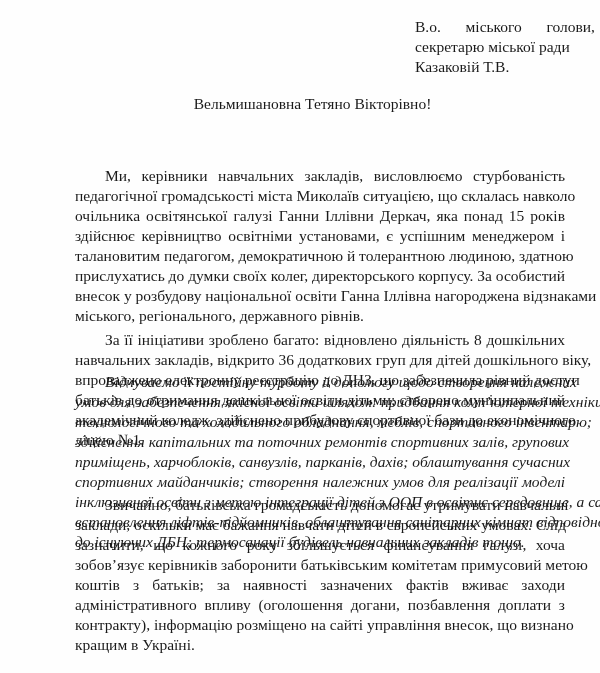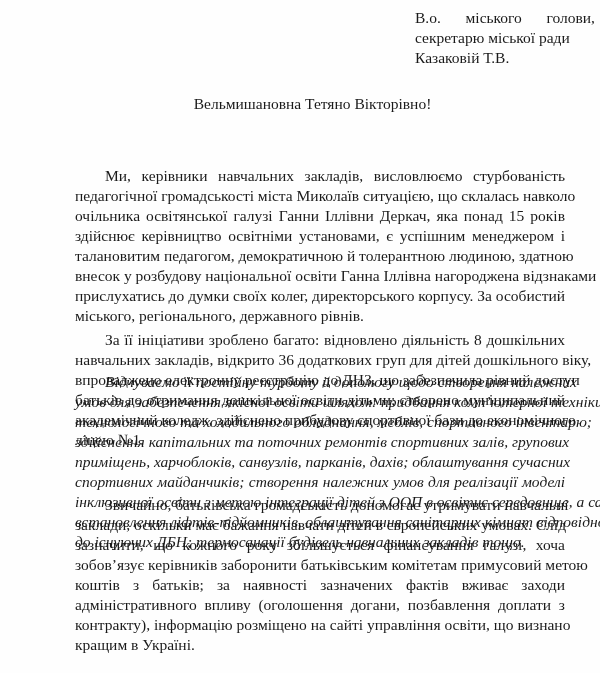--- a/index.html
+++ b/index.html
@@ -1,21 +1,21 @@
 <!DOCTYPE html>
 <html><head>
 <meta charset="utf-8">
 <style>
   html, body { margin: 0; padding: 0; background: #ffffff; }
   body { width: 600px; height: 673px; overflow: hidden; position: relative;
          font-family: "Liberation Serif", "DejaVu Serif", serif; color: #1a1a1a; }
   .page { position: absolute; left: 0; top: 0; width: 600px; height: 673px; background: #fefefe; }
   .addressee { position: absolute; left: 415px; top: 8px; width: 180px; font-size: 15.5px; line-height: 20px; }
   .addressee .line { display: block; white-space: nowrap; }
-  .addressee .line.just { text-align: justify; text-align-last: justify; }
+  .addressee .line.just { text-align: justify; text-align-last: justify; margin-top: 9px; }
   .greeting { position: absolute; left: 0; width: 600px; top: 94px; text-align: center; font-size: 15.5px; line-height: 20px; padding-left: 25px; box-sizing: border-box; }
   .body { position: absolute; left: 75px; width: 490px; font-size: 15.5px; }
   .ln { display: block; height: 20px; line-height: 20px; white-space: nowrap; text-align: justify; text-align-last: justify; }
   .ln.first { padding-left: 30px; }
   .ln.last { text-align-last: left; }
 </style>
 </head>
 <body>
 
 <div class="page" data-name="letter-page">
@@ -28,22 +28,22 @@
 
   <div class="greeting" data-name="greeting">Вельмишановна Тетяно Вікторівно!</div>
 
 
   <div class="body" style="top:166px" data-name="paragraph-2">
     <span class="ln first" data-name="text-line">Ми, керівники навчальних закладів, висловлюємо стурбованість</span>
     <span class="ln" data-name="text-line">педагогічної громадськості міста Миколаїв ситуацією, що склалась навколо</span>
     <span class="ln" data-name="text-line">очільника освітянської галузі Ганни Іллівни Деркач, яка понад 15 років</span>
     <span class="ln" data-name="text-line">здійснює керівництво освітніми установами, є успішним менеджером і</span>
     <span class="ln" data-name="text-line">талановитим педагогом, демократичною й толерантною людиною, здатною</span>
+    <span class="ln" data-name="text-line">прислухатись до думки своїх колег, директорського корпусу. За особистий</span>
     <span class="ln" data-name="text-line">внесок у розбудову національної освіти Ганна Іллівна нагороджена відзнаками</span>
-    <span class="ln" data-name="text-line">прислухатись до думки своїх колег, директорського корпусу. За особистий</span>
     <span class="ln last" data-name="text-line">міського, регіонального, державного рівнів.</span>
   </div>
 
   <div class="body" style="top:330px" data-name="paragraph-3">
     <span class="ln first" data-name="text-line">За її ініціативи зроблено багато: відновлено діяльність 8 дошкільних</span>
     <span class="ln" data-name="text-line">навчальних закладів, відкрито 36 додаткових груп для дітей дошкільного віку,</span>
     <span class="ln" data-name="text-line">впроваджено електронну реєстрацію до ДНЗ, що забезпечила рівний доступ</span>
     <span class="ln" data-name="text-line">батьків до отримання дошкільної освіти дітьми; створено муніципальний</span>
     <span class="ln" data-name="text-line">академічний коледж, здійснено прибудову спортивної бази до економічного</span>
     <span class="ln last" data-name="text-line">ліцею №1.</span>
@@ -61,21 +61,21 @@
     <span class="ln last" data-name="text-line">до існуючих ДБН; термосанації будівель навчальних закладів тощо.</span>
   </div>
 
   <div class="body" style="top:0" data-name="paragraph-5" id="p5">
     <span class="ln first" data-name="text-line">Звичайно, батьківська громадськість допомогає утримувати навчальні</span>
     <span class="ln" data-name="text-line">заклади, оскільки має бажання навчати дітей в європейських умовах. Слід</span>
     <span class="ln" data-name="text-line">зазначити, що кожного року збільшується фінансування галузі, хоча</span>
     <span class="ln" data-name="text-line">зобов’язує керівників заборонити батьківським комітетам примусовий метою</span>
     <span class="ln" data-name="text-line">коштів з батьків; за наявності зазначених фактів вживає заходи</span>
     <span class="ln" data-name="text-line">адміністративного впливу (оголошення догани, позбавлення доплати з</span>
-    <span class="ln" data-name="text-line">контракту), інформацію розміщено на сайті управління освіти, що визнано</span>
+    <span class="ln" data-name="text-line">контракту), інформацію розміщено на сайті управління внесок, що визнано</span>
     <span class="ln last" data-name="text-line">кращим в Україні.</span>
   </div>
 
 </div>
 
 <style>
   
   [data-name="paragraph-4"] { top: 372px !important; font-style: italic; }
   #p5 { top: 495px !important; }
 </style>

